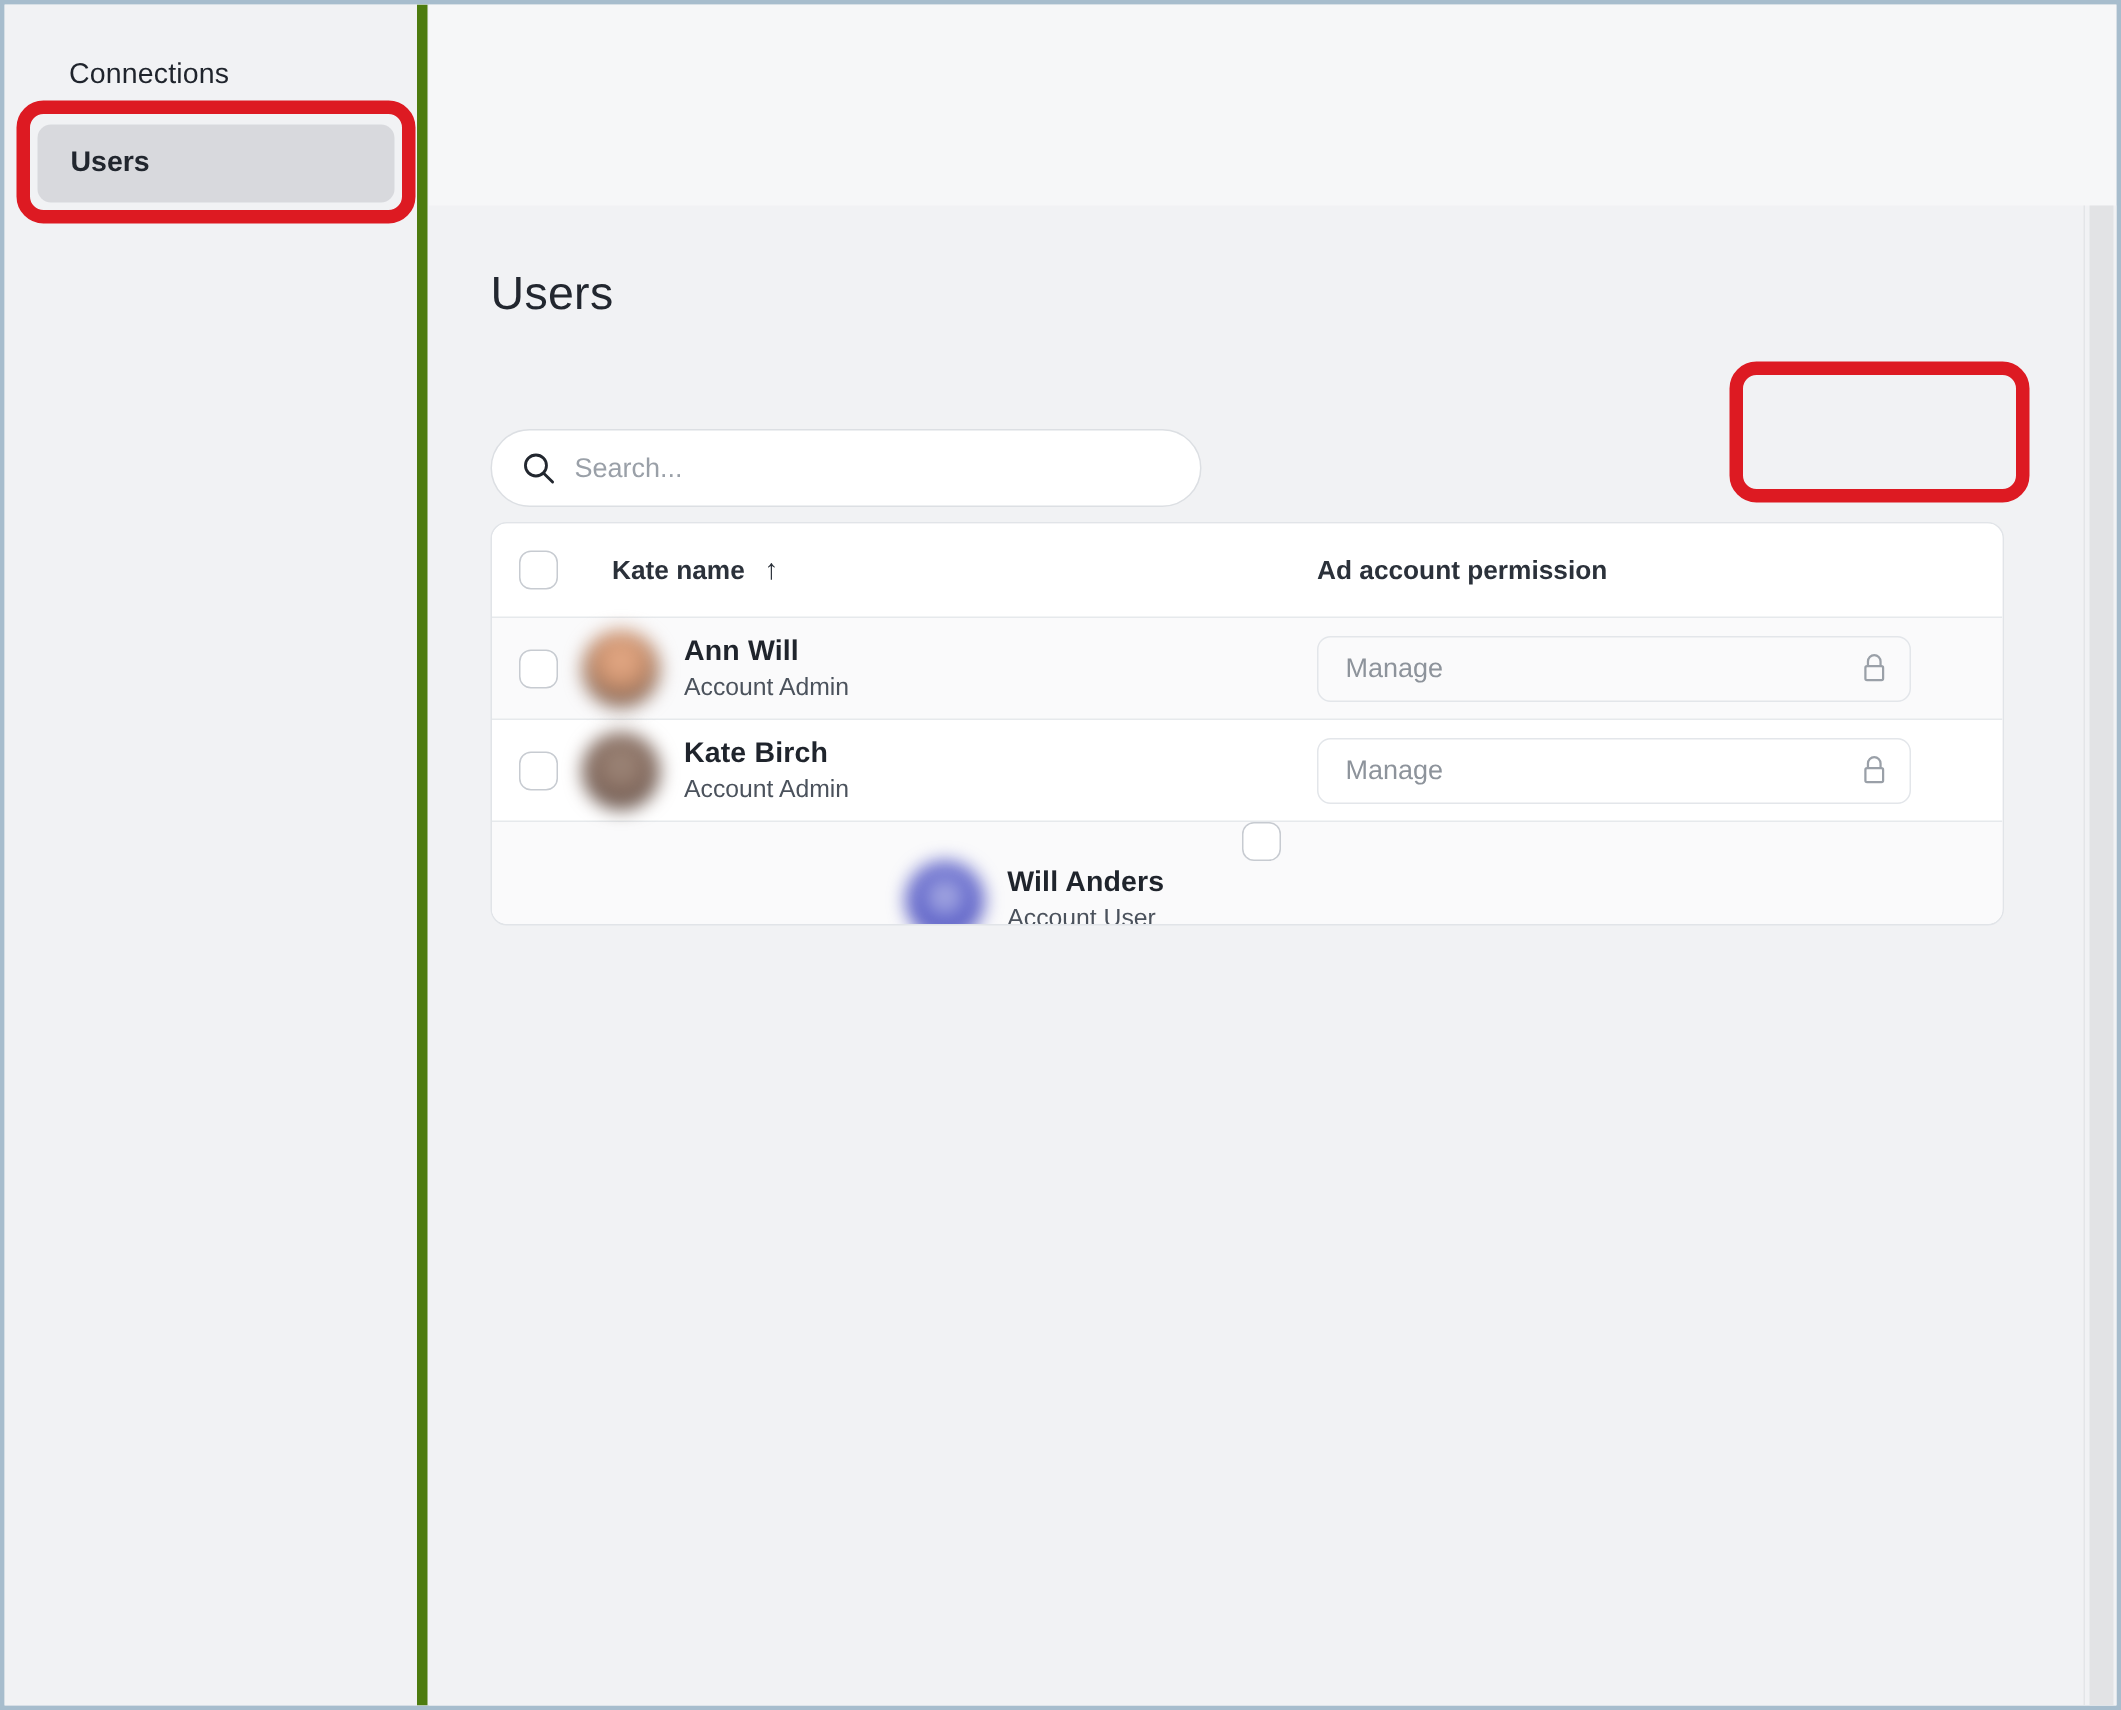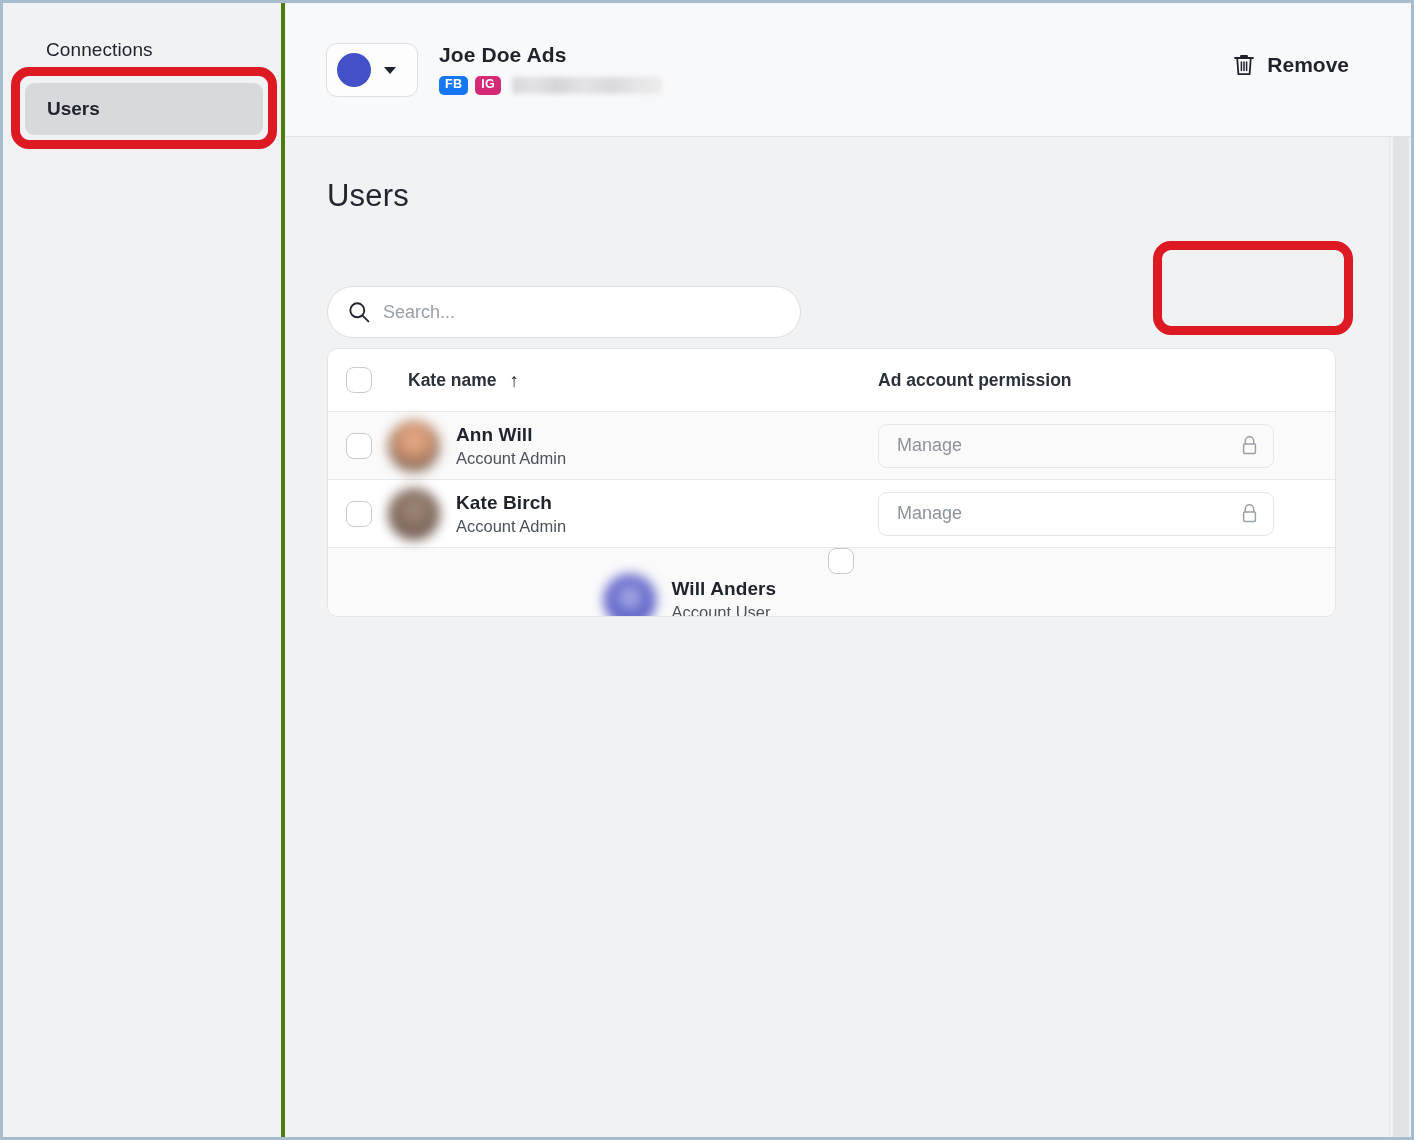--- a/index.html
+++ b/index.html
@@ -22,21 +22,21 @@
     overflow: hidden;
   }
 
   
   .sidebar {
     position: absolute;
     left: 0; top: 0;
     width: 282px;
     height: 100%;
     background: #f1f2f4;
-    border-right: 4px solid #4d7c0f;
+    border-right: 7px solid #4d7c0f;
   }
   .sidebar-heading {
     position: absolute;
     left: 43px; top: 36px;
     font-size: 19px;
     color: #1f242c;
     letter-spacing: .1px;
   }
   .sidebar-item {
     position: absolute;
@@ -337,46 +337,20 @@
 
     <div class="sidebar-item">
       <span class="sidebar-item-label">Users</span>
     </div>
   </div>
 
   <div class="ring sidebar-ring"></div>
 
   <div class="main">
 
-    <div class="topbar">
-
-      <div class="acct-selector">
-        <div class="acct-avatar" style="background:#4350c8;"></div>
-        <div class="caret-down"></div>
-      </div>
-
-      <div class="acct-info">
-        <div class="acct-name">Joe Doe Ads</div>
-        <div class="acct-badges">
-          <span class="badge badge-fb">FB</span>
-          <span class="badge badge-ig">IG</span>
-          <span class="redacted"></span>
-        </div>
-      </div>
-
-      <div class="remove-btn">
-        <svg width="22" height="24" viewBox="0 0 22 24">
-          <path d="M2 5 H20" stroke="#1f242c" stroke-width="1.8" fill="none" stroke-linecap="round"></path>
-          <path d="M8 5 V3 H14 V5" stroke="#1f242c" stroke-width="1.8" fill="none" stroke-linejoin="round"></path>
-          <path d="M4.2 5 L5.4 21.2 H16.6 L17.8 5" stroke="#1f242c" stroke-width="1.8" fill="none" stroke-linejoin="round"></path>
-          <path d="M8.4 9 V17.6 M11 9 V17.6 M13.6 9 V17.6" stroke="#1f242c" stroke-width="1.5" fill="none" stroke-linecap="round"></path>
-        </svg>
-        <span class="remove-label">Remove</span>
-      </div>
-    </div>
 
     <div class="content">
 
       <div class="page-title">Users</div>
 
       <div class="search-box">
         <svg width="22" height="22" viewBox="0 0 22 22">
           <circle cx="9.3" cy="9.3" r="7" stroke="#22272f" stroke-width="1.9" fill="none"></circle>
           <path d="M14.6 14.6 L20.4 20.4" stroke="#22272f" stroke-width="1.9" stroke-linecap="round"></path>
         </svg>

